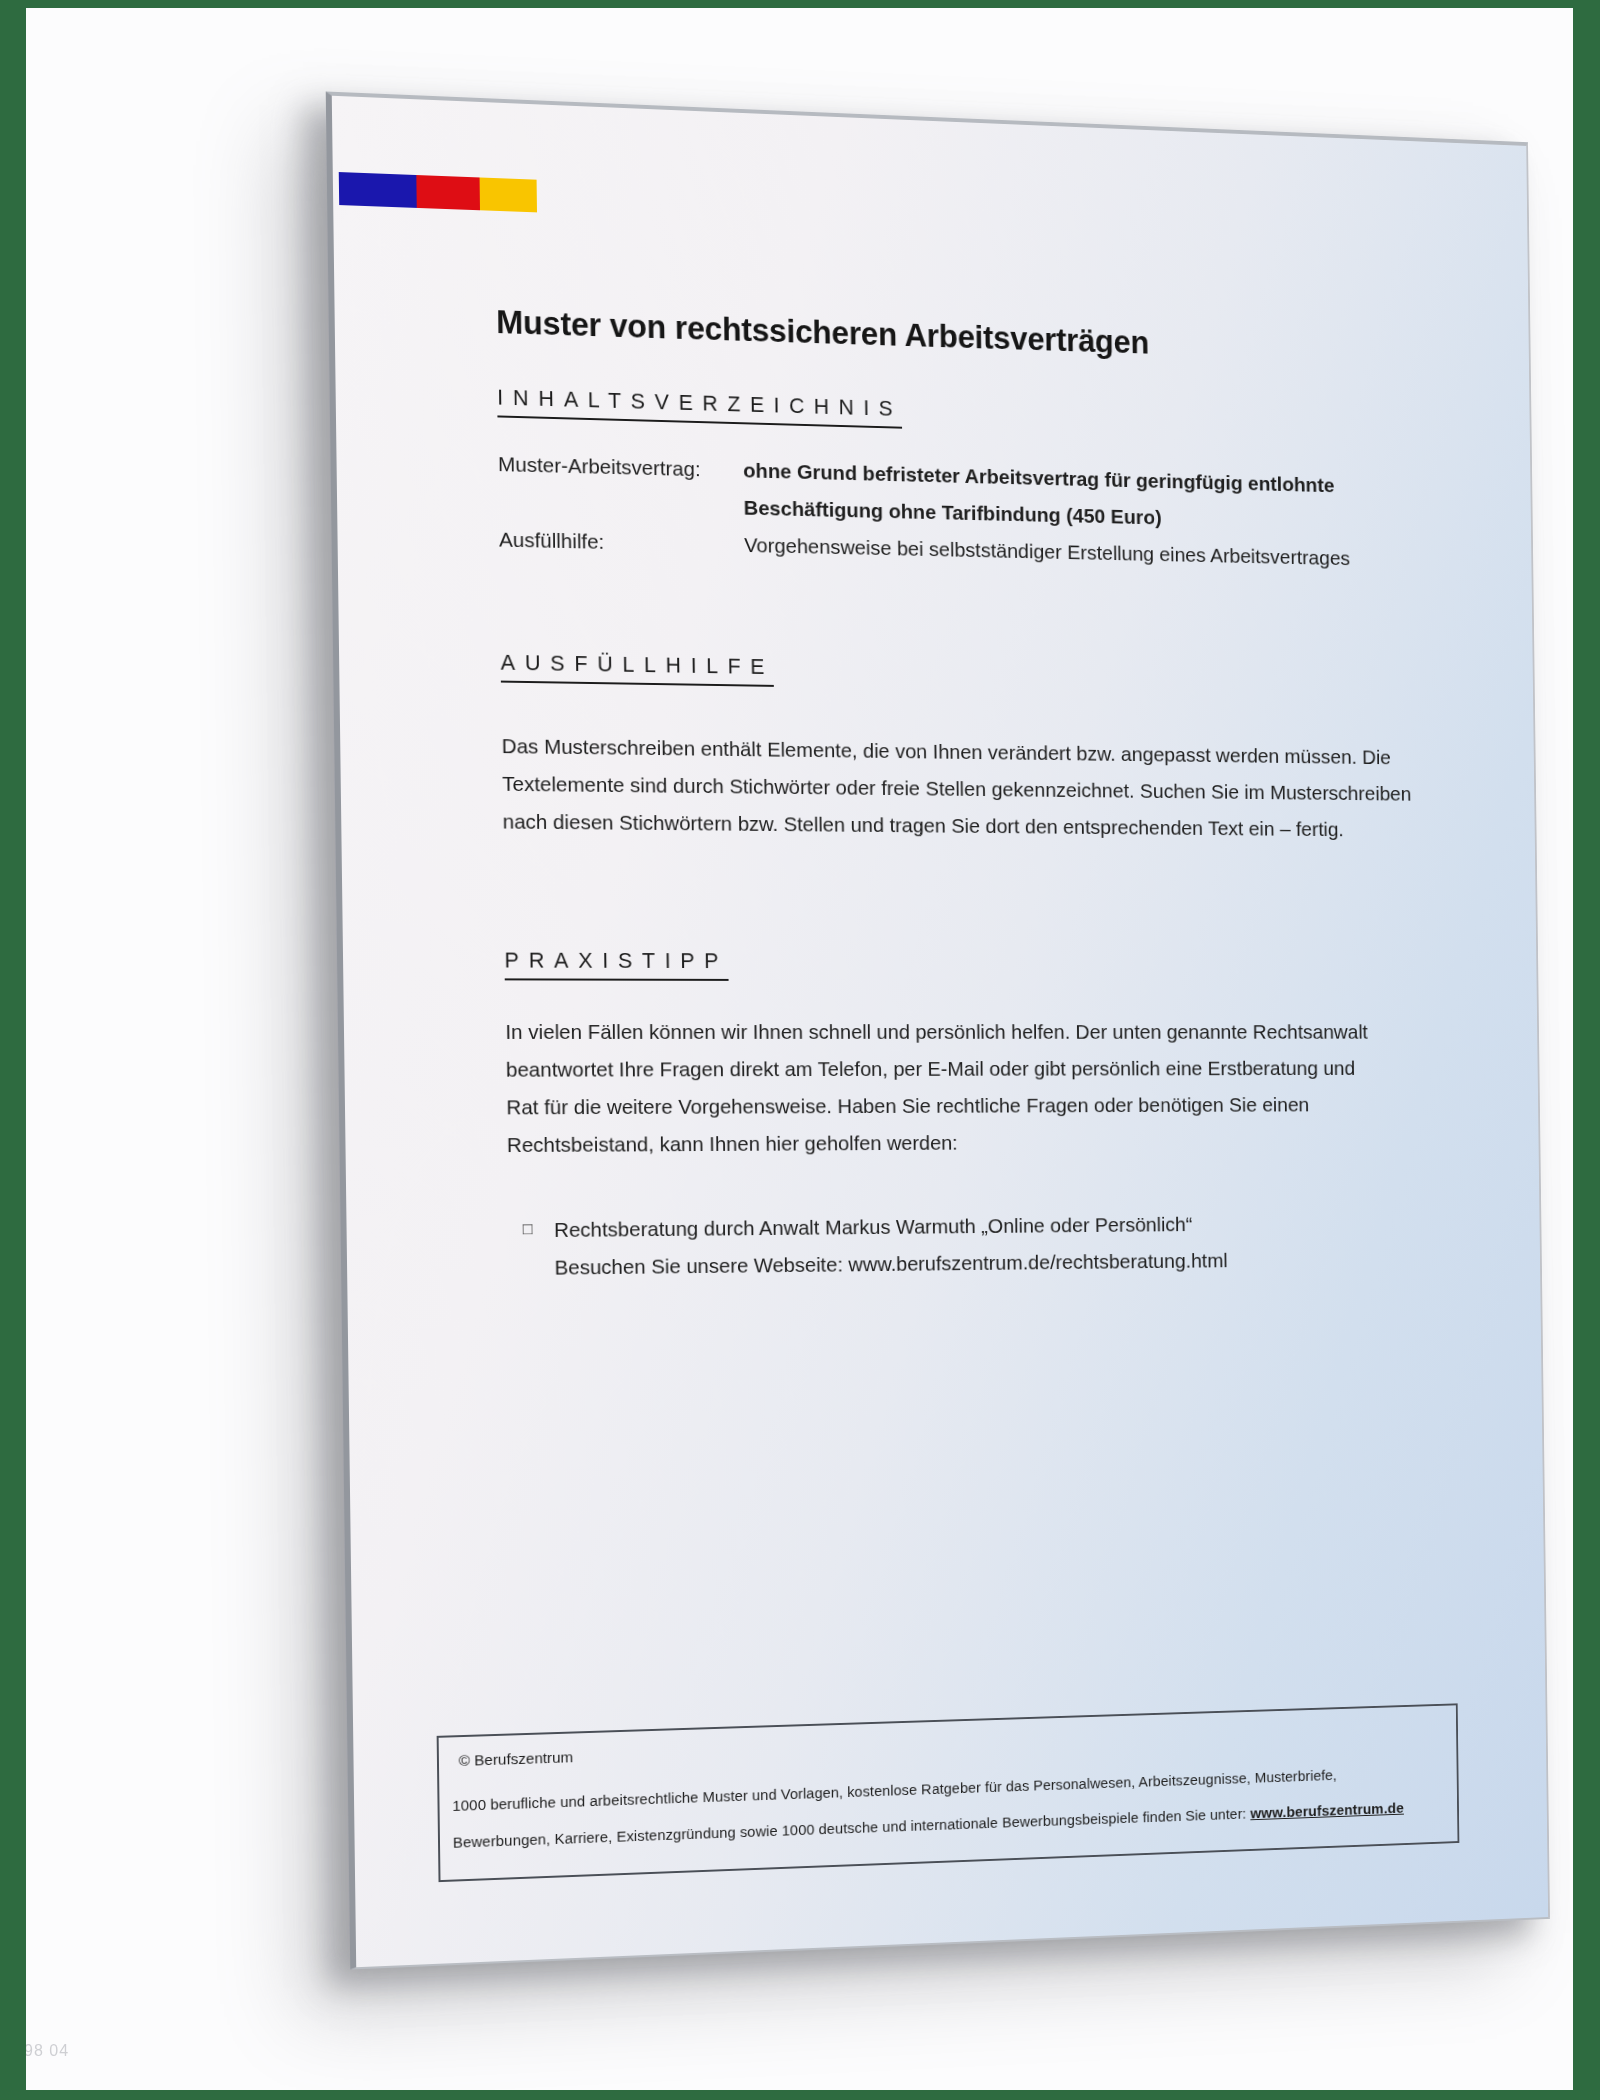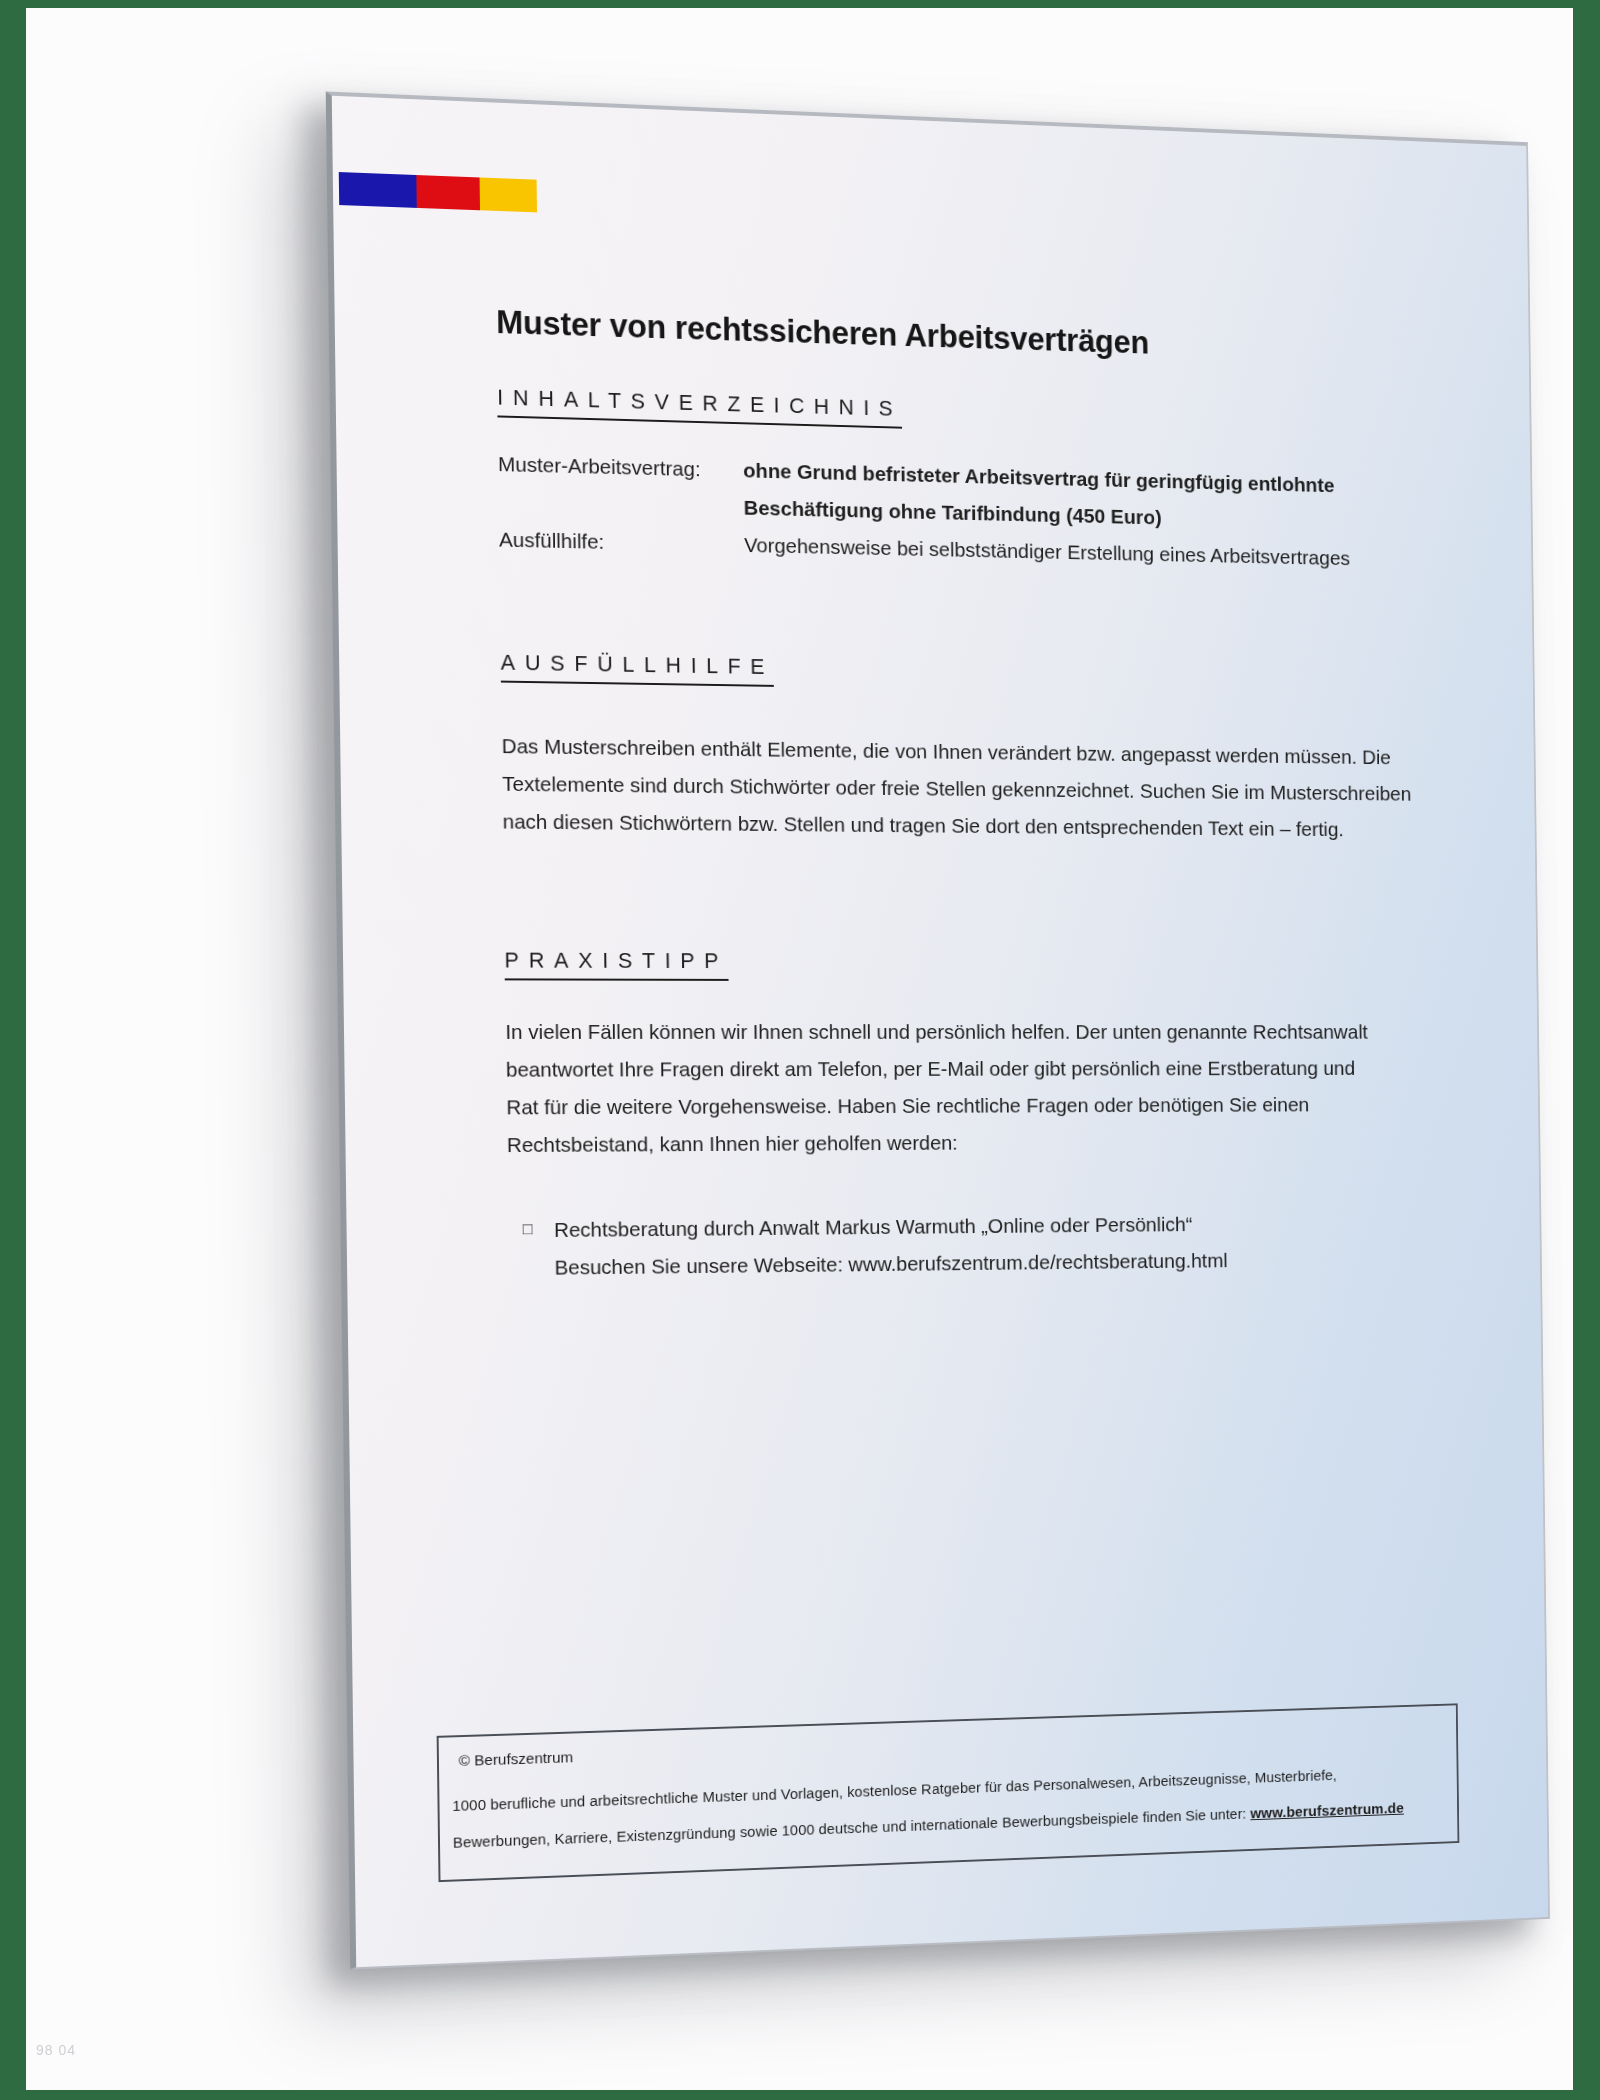--- a/index.html
+++ b/index.html
@@ -84,22 +84,22 @@
     border: 2px solid #4a4f57;
   }
   .footer-copy { position: absolute; left: 20px; top: 15px; font-size: 15.5px; white-space: nowrap; }
   .footer-line { position: absolute; left: 13px; font-size: 15.2px; letter-spacing: 0.1px; white-space: nowrap; }
   .footer-line-1 { top: 60px; }
   .footer-line-2 { top: 97px; }
   .footer-link { font-weight: bold; text-decoration: underline; color: #1f1f1f; }
 
   
   .corner-mark {
-    position: absolute; left: 36px; top: 2042px;
-    font-size: 14px; color: rgba(150,152,160,0.45); letter-spacing: 1px;
+    position: absolute; left: 24px; top: 2042px;
+    font-size: 16px; color: rgba(150,152,160,0.45); letter-spacing: 1px;
   }
 </style>
 </head>
 <body>
 
 <div class="frame-edge frame-left" style="background: rgb(46, 107, 64);"></div>
 <div class="frame-edge frame-right" style="background: rgb(46, 107, 64);"></div>
 <div class="frame-edge frame-top" style="background: rgb(46, 107, 64);"></div>
 <div class="frame-edge frame-bottom" style="background: rgb(46, 107, 64);"></div>
 

